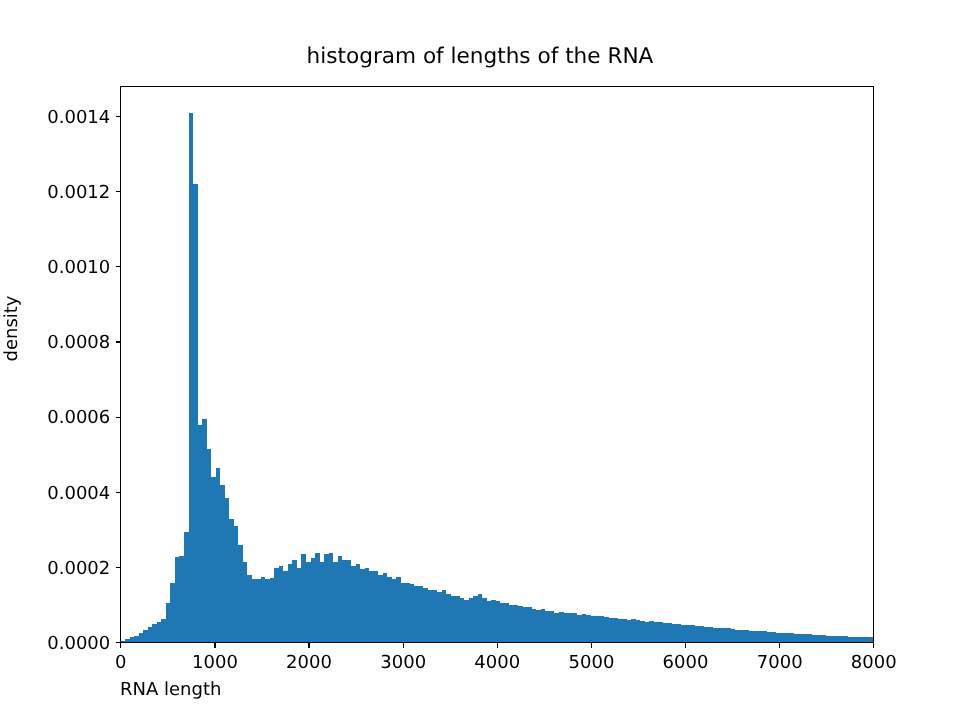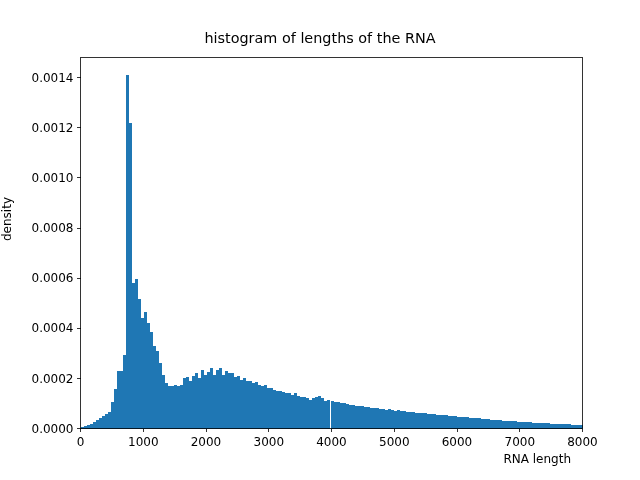--- a/index.html
+++ b/index.html
@@ -25,24 +25,24 @@
     top: 30px;
     width: 640px;
     text-align: center;
     font-size: 14.4px;
     color: #000000;
     font-family: "DejaVu Sans", sans-serif;
     letter-spacing: 0px;
   }
   .xlabel {
     position: absolute;
-    left: 68px;
+    left: 80px;
     top: 452px;
     width: 503px;
-    text-align: right;
+    text-align: left;
     font-size: 12px;
     color: #000000;
   }
   .ylabel {
     position: absolute;
     left: -53px;
     top: 212px;
     width: 120px;
     text-align: center;
     font-size: 12px;

